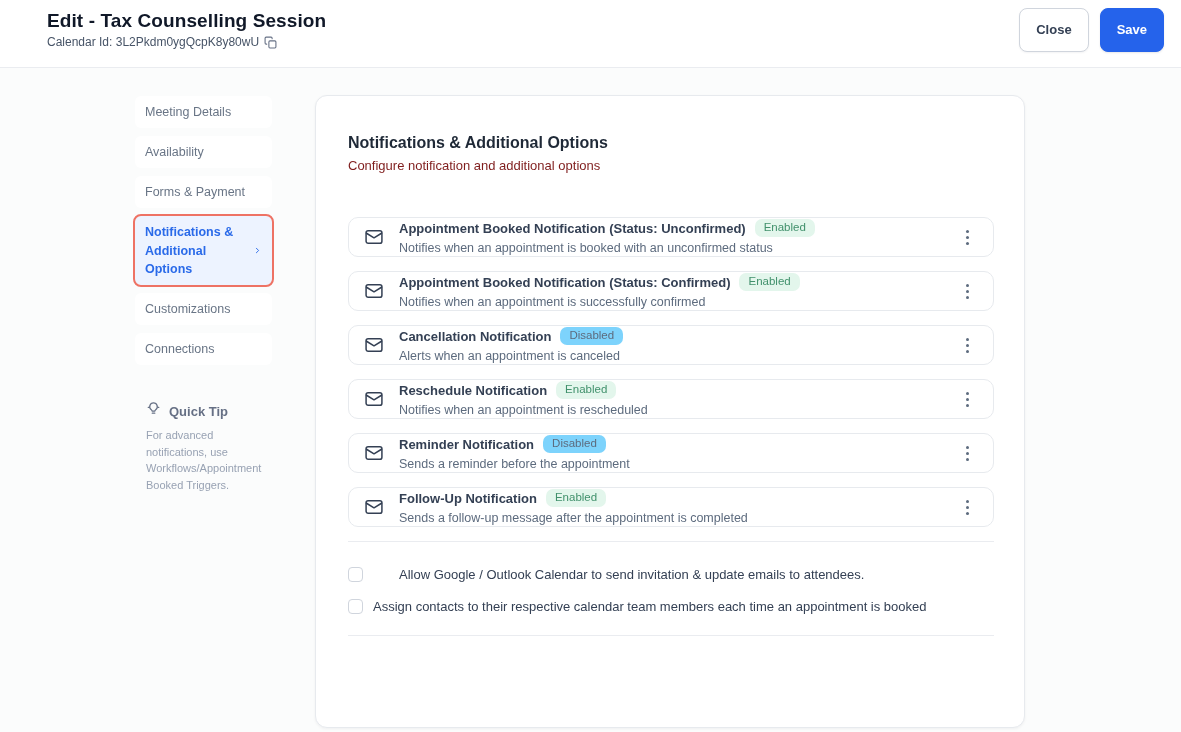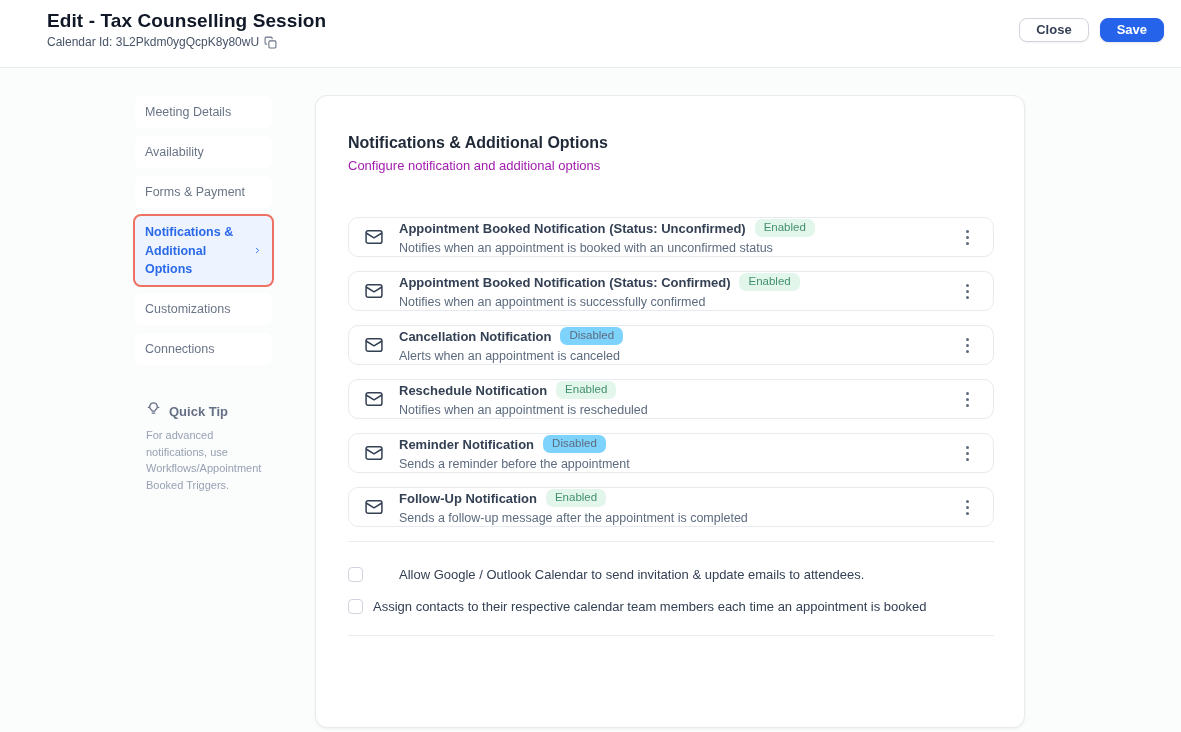--- a/index.html
+++ b/index.html
@@ -19,21 +19,21 @@
     display:flex; align-items:center; justify-content:space-between;
     padding:0 17px 8px 47px; z-index:5;
   }
   .page-title { font-size:19px; font-weight:700; color:#101828; letter-spacing:.1px; }
   .cal-id { margin-top:3px; font-size:12px; color:#475467; display:flex; align-items:center; gap:5px; }
   .cal-id svg { display:block; }
   .topbar-actions { display:flex; align-items:center; gap:11px; }
   .btn {
     font-family:inherit; font-size:13px; font-weight:600;
     padding:7px 16px; border-radius:8px; cursor:pointer; line-height:1;
-    height:24px; display:inline-flex; align-items:center;
+    height:44px; display:inline-flex; align-items:center;
   }
   .btn-secondary { background:#fff; color:#344054; border:1px solid #d0d5dd; box-shadow:0 1px 2px rgba(16,24,40,.05); }
   .btn-primary { background:#2563eb; color:#fff; border:1px solid #2563eb; box-shadow:0 1px 2px rgba(16,24,40,.1); }
 
   
   .sidebar { position:absolute; left:135px; top:96px; width:137px; }
   .side-item {
     background:#fff; border-radius:6px; padding:7px 10px; margin-bottom:8px;
     font-size:12.5px; color:#697586; cursor:pointer; line-height:1.45;
     display:flex; align-items:center; justify-content:space-between;
@@ -50,21 +50,21 @@
   .quick-tip-body { margin-top:8px; font-size:11px; line-height:1.5; color:#98a2b3; max-width:122px; }
 
   
   .panel {
     position:absolute; left:315px; top:95px; width:710px; height:633px;
     background:#fff; border:1px solid #e7eaee; border-radius:12px;
     box-shadow:0 1px 3px rgba(16,24,40,.05);
     padding:38px 30px 0 32px; overflow:hidden;
   }
   .panel-title { font-size:16px; font-weight:700; color:#1f2937; }
-  .panel-sub { margin-top:6px; font-size:13px; color:#a21caf; }
+  .panel-sub { margin-top:6px; font-size:13px; color:#7f1d1d; }
 
   .cards { margin-top:44px; }
   .notif-card {
     display:flex; align-items:center; gap:15px;
     border:1px solid #e7eaee; border-radius:10px;
     padding:9px 18px 9px 15px; height:40px; margin-bottom:14px;
     background:#fff;
   }
   .notif-card .mail { flex:0 0 auto; display:flex; }
   .notif-main { flex:1 1 auto; min-width:0; }

